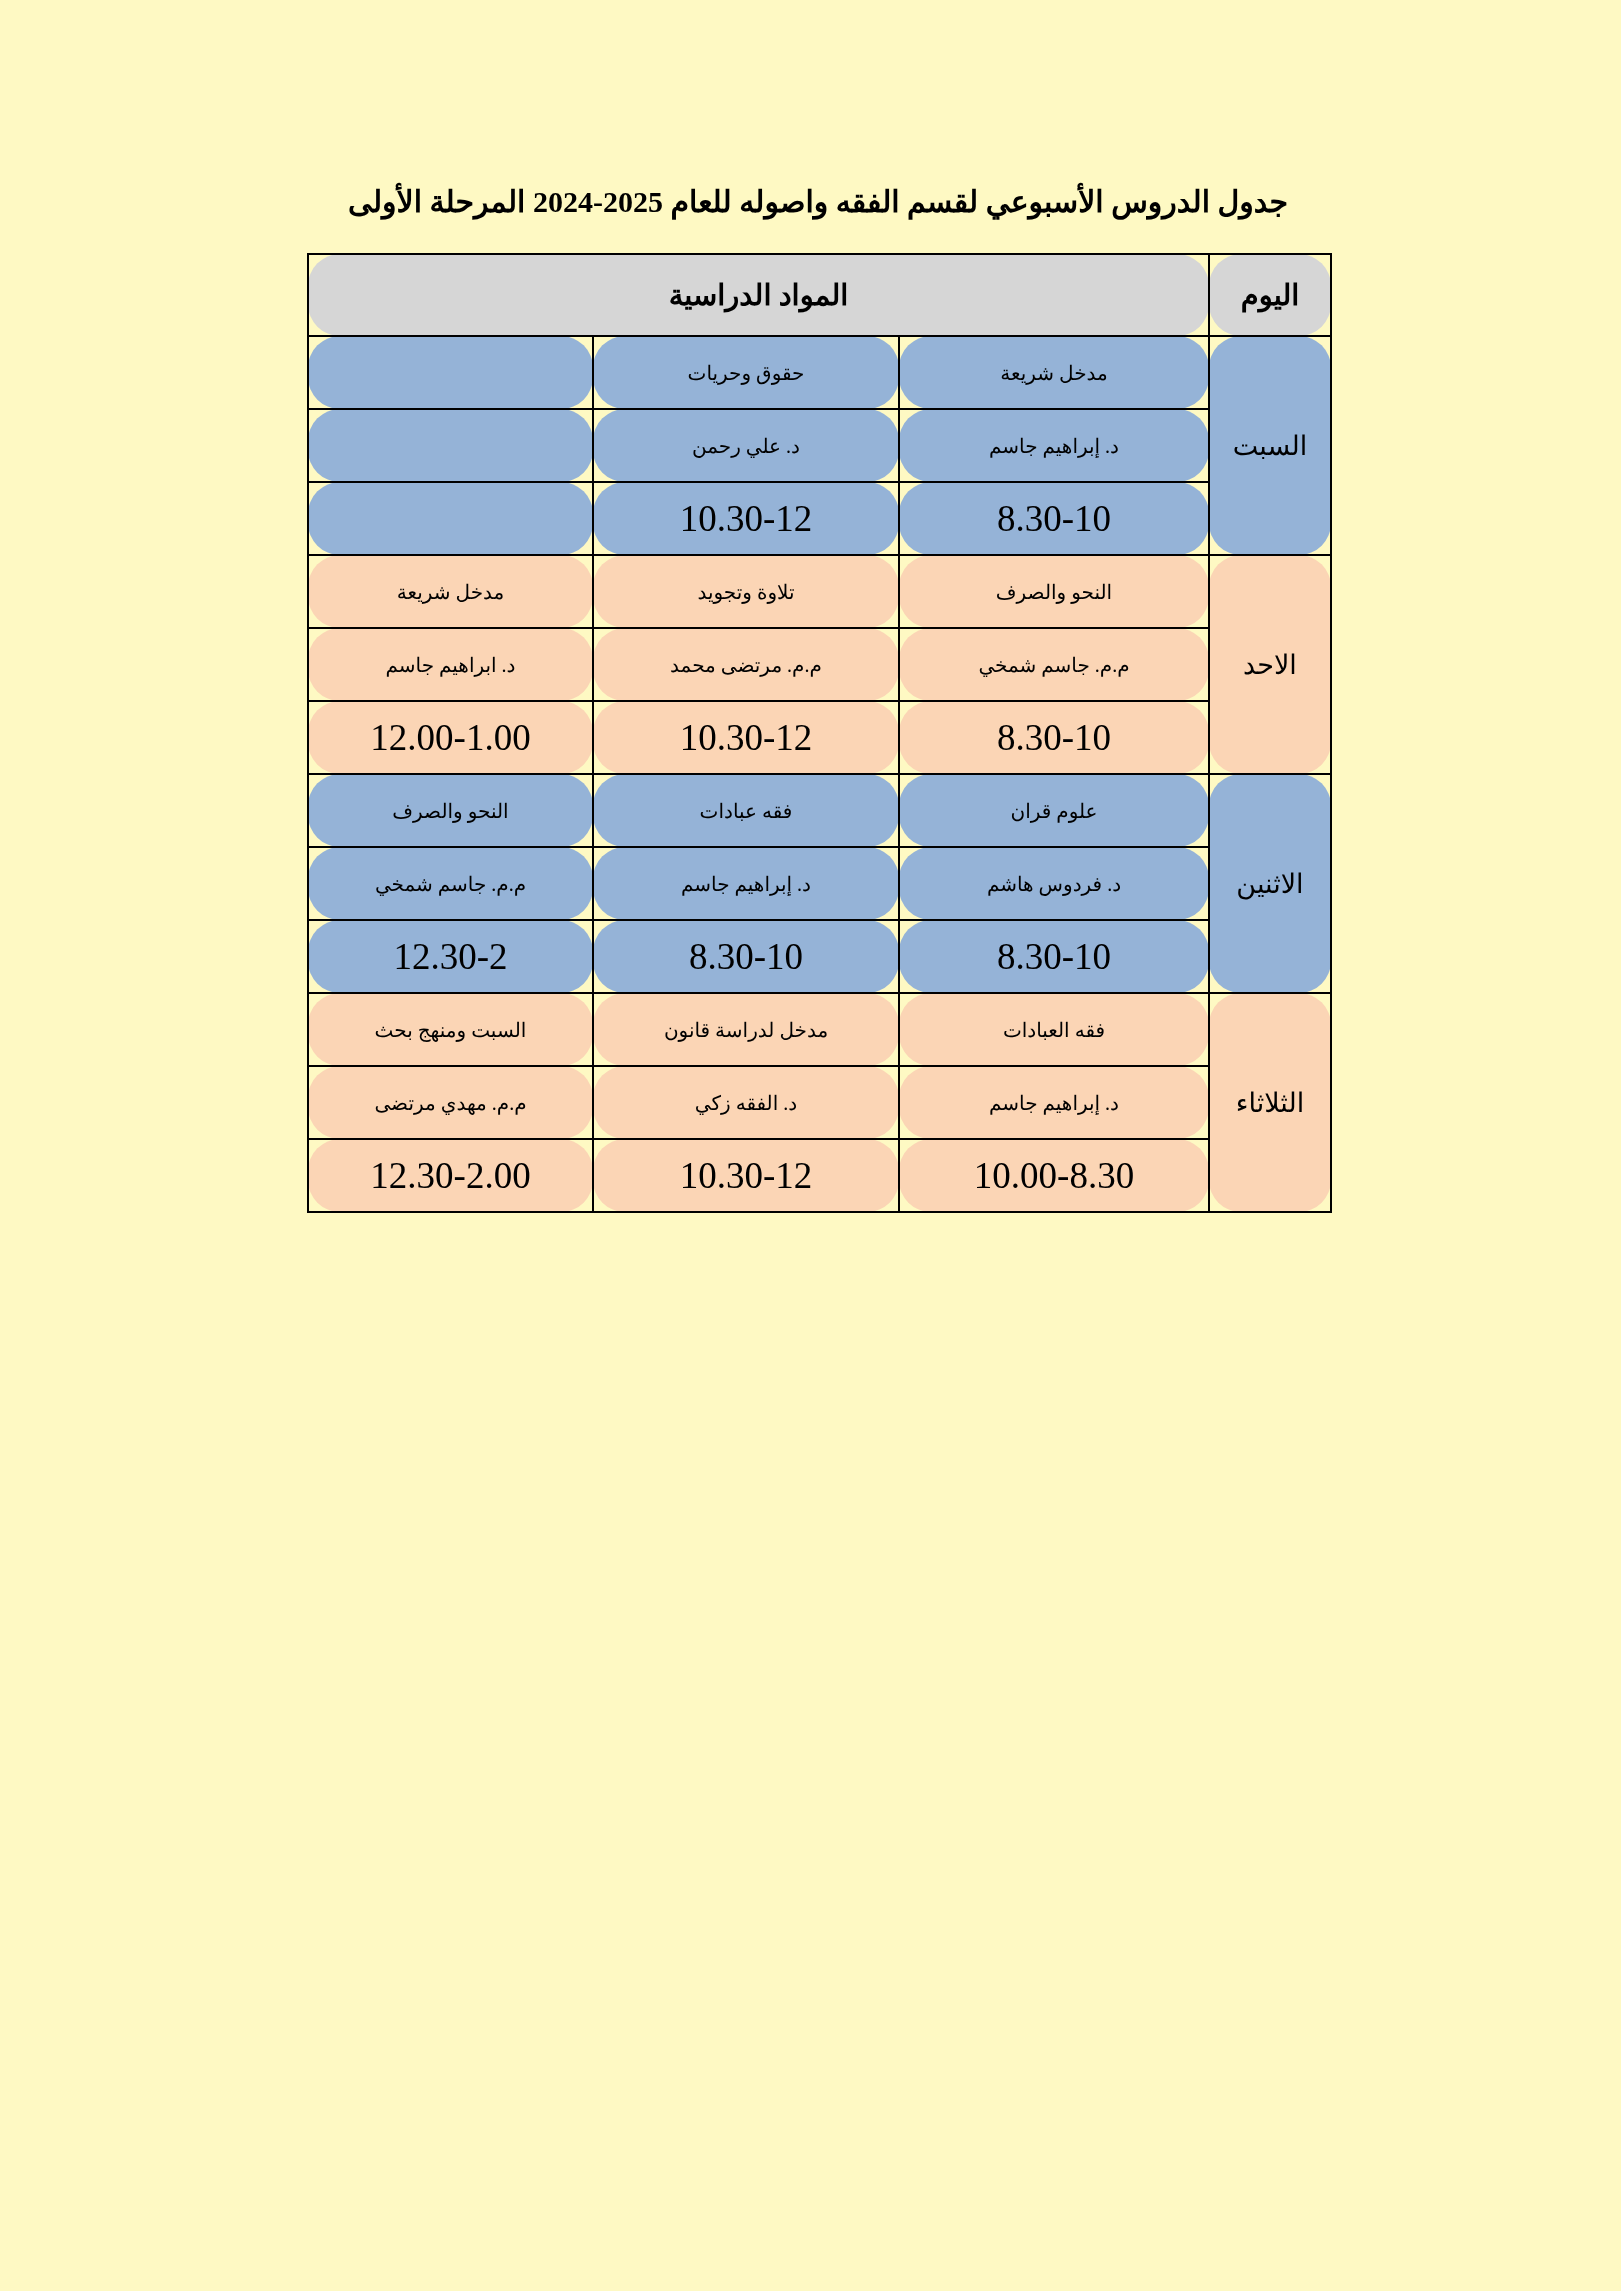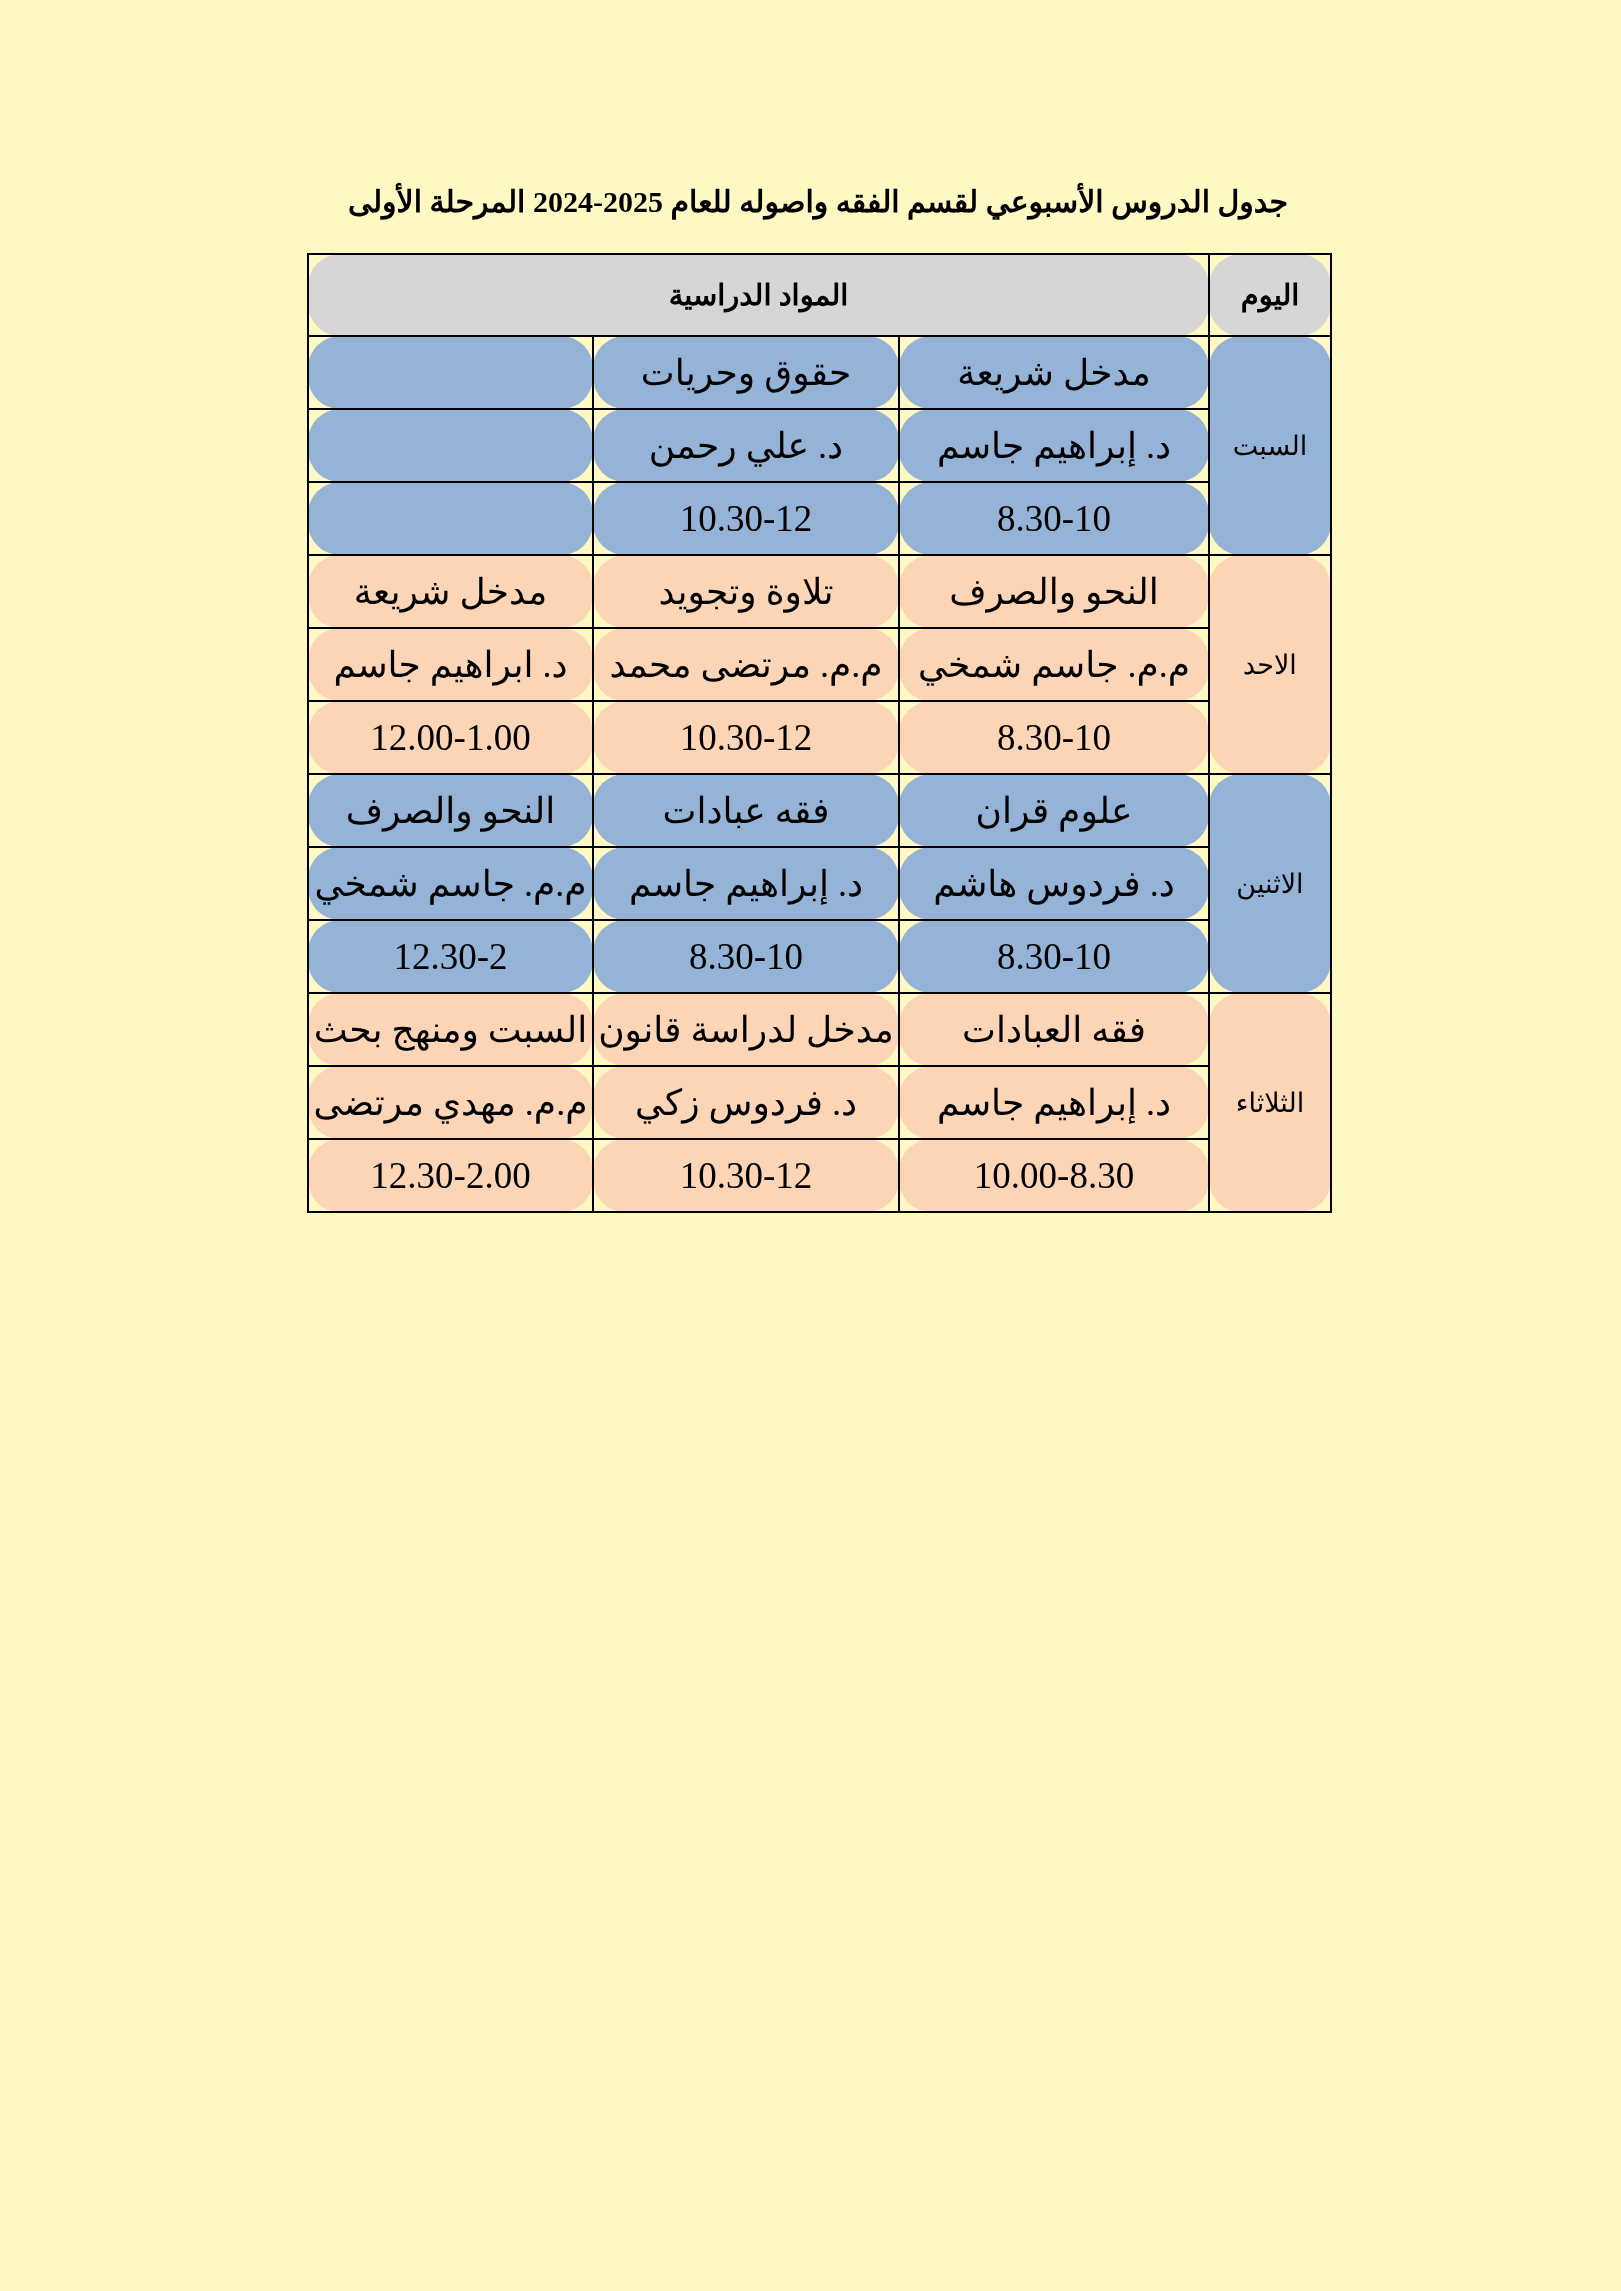--- a/index.html
+++ b/index.html
@@ -53,21 +53,21 @@
     overflow: hidden;
     border-radius: 32px;
   }
   tr.header-row th {
     height: 80px;
     background: var(--grey, #D6D6D6);
     font-size: 29px;
     font-weight: bold;
   }
   tbody tr { height: 73px; }
-  tbody td { font-size: 36px; font-weight: normal; }
+  tbody td { font-size: 20px; font-weight: normal; }
   tbody.theme-blue  td { background: var(--blue, #95B3D7); }
   tbody.theme-peach td { background: var(--peach, #FBD5B5); }
   td.day-cell { font-size: 27px; }
   td.time-cell { font-size: 37px; }
 
   .signature {
     position: absolute;
     left: 309px;
     top: 1423px;
     width: 245px;
@@ -157,21 +157,21 @@
 
     <tbody class="theme-peach">
       <tr>
         <td class="day-cell" rowspan="3">الثلاثاء</td>
         <td class="subject-cell">فقه العبادات</td>
         <td class="subject-cell">مدخل لدراسة قانون</td>
         <td class="subject-cell">السبت ومنهج بحث</td>
       </tr>
       <tr>
         <td class="teacher-cell">د. إبراهيم جاسم</td>
-        <td class="teacher-cell">د. فردوس زكي</td>
+        <td class="teacher-cell">د. الفقه زكي</td>
         <td class="teacher-cell">م.م. مهدي مرتضى</td>
       </tr>
       <tr>
         <td class="time-cell">10.00-8.30</td>
         <td class="time-cell">10.30-12</td>
         <td class="time-cell">12.30-2.00</td>
       </tr>
     </tbody>
   </table>
 

